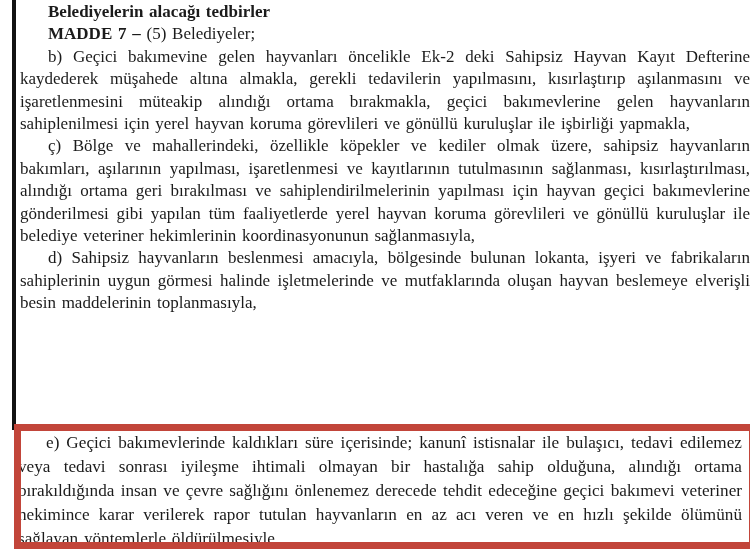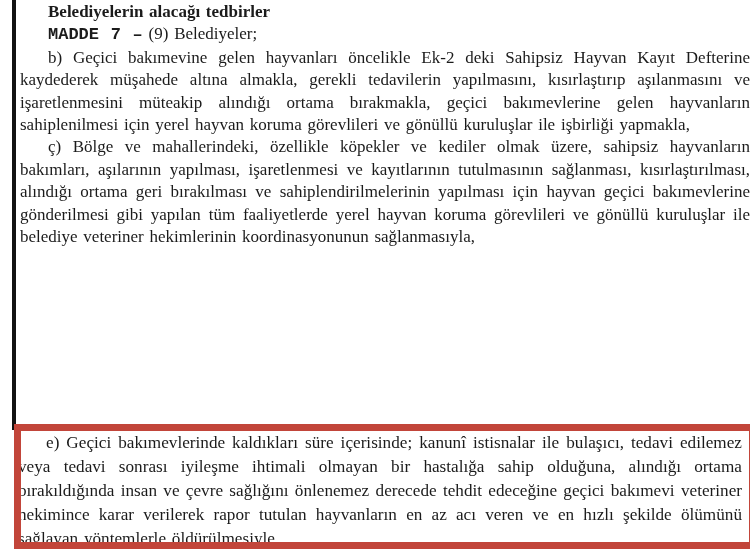--- a/index.html
+++ b/index.html
@@ -39,21 +39,21 @@
   }
   .doc p, .clause-e {
     margin: 0;
     font-size: 17px;
     line-height: 22.4px;
     text-align: justify;
     text-indent: 28px;
     word-spacing: 1.5px;
   }
   .heading { font-weight: bold; }
-  .bold { font-weight: bold; font-family: Liberation Mono, monospace; }
+  .bold { font-weight: bold; }
   .clause-e {
     position: absolute;
     top: 431px; left: 0;
     width: 740px;
     padding-left: 6px;
     padding-right: 10px;
     box-sizing: border-box;
     font-size: 17.2px;
     line-height: 24px;
     z-index: 3;
@@ -71,21 +71,22 @@
 </style>
 </head>
 <body style="color: rgb(27, 27, 27); background: rgb(255, 255, 255);">
 
 <div class="page">
   <div class="left-rule" style="background: rgb(18, 18, 18);"></div>
   <div class="right-strip" style="background: rgb(61, 61, 61);"></div>
 
   <div class="doc">
     <p class="heading">Belediyelerin alacağı tedbirler</p>
-    <p class="madde"><span class="bold">MADDE 7 –</span><span> (9) Belediyeler;</span></p>
+    <p class="madde"><span class="bold">MADDE 7 –</span><span> (5) Belediyeler;</span></p>
     <p class="clause">b) Geçici bakımevine gelen hayvanları öncelikle Ek-2 deki Sahipsiz Hayvan Kayıt Defterine kaydederek müşahede altına almakla, gerekli tedavilerin yapılmasını, kısırlaştırıp aşılanmasını ve işaretlenmesini müteakip alındığı ortama bırakmakla, geçici bakımevlerine gelen hayvanların sahiplenilmesi için yerel hayvan koruma görevlileri ve gönüllü kuruluşlar ile işbirliği yapmakla,</p>
     <p class="clause">ç) Bölge ve mahallerindeki, özellikle köpekler ve kediler olmak üzere, sahipsiz hayvanların bakımları, aşılarının yapılması, işaretlenmesi ve kayıtlarının tutulmasının sağlanması, kısırlaştırılması, alındığı ortama geri bırakılması ve sahiplendirilmelerinin yapılması için hayvan geçici bakımevlerine gönderilmesi gibi yapılan tüm faaliyetlerde yerel hayvan koruma görevlileri ve gönüllü kuruluşlar ile belediye veteriner hekimlerinin koordinasyonunun sağlanmasıyla,</p>
+    <p class="clause">d) Sahipsiz hayvanların beslenmesi amacıyla, bölgesinde bulunan lokanta, işyeri ve fabrikaların sahiplerinin uygun görmesi halinde işletmelerinde ve mutfaklarında oluşan hayvan beslemeye elverişli besin maddelerinin toplanmasıyla,</p>
   </div>
 
   <p class="clause-e">e) Geçici bakımevlerinde kaldıkları süre içerisinde; kanunî istisnalar ile bulaşıcı, tedavi edilemez veya tedavi sonrası iyileşme ihtimali olmayan bir hastalığa sahip olduğuna, alındığı ortama bırakıldığında insan ve çevre sağlığını önlenemez derecede tehdit edeceğine geçici bakımevi veteriner hekimince karar verilerek rapor tutulan hayvanların en az acı veren ve en hızlı şekilde ölümünü sağlayan yöntemlerle öldürülmesiyle,</p>
 
   <div class="highlight-box" style="border-color: rgb(194, 69, 58);"></div>
 </div>
 
 </body></html>

